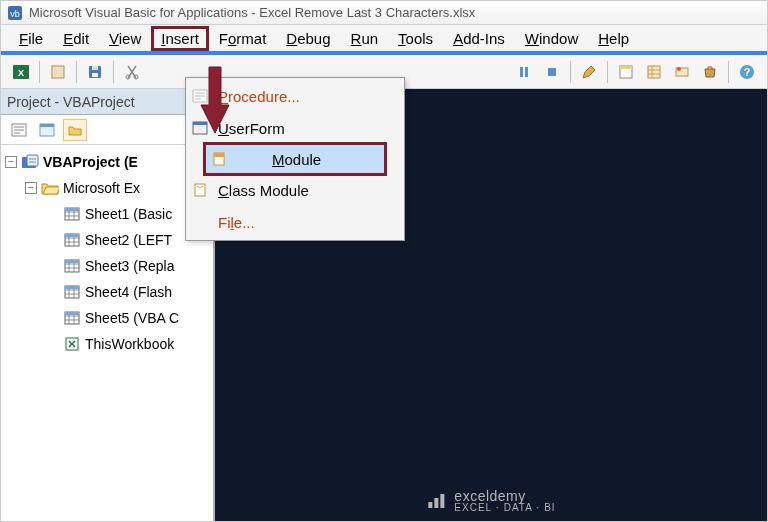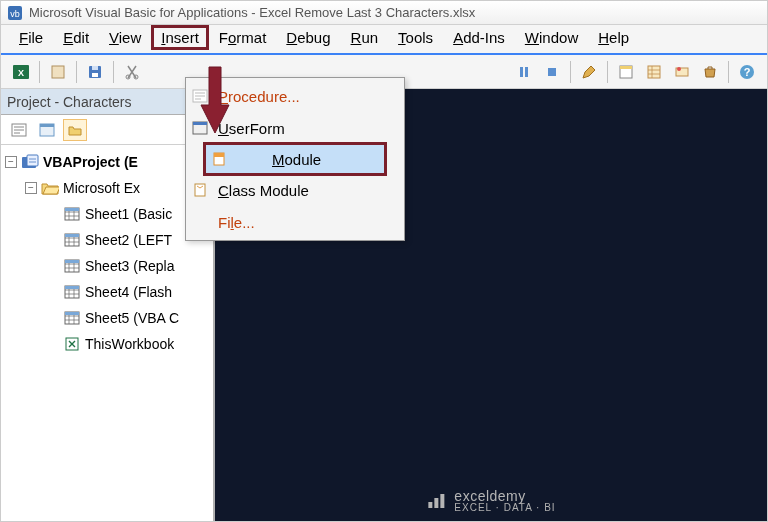--- a/index.html
+++ b/index.html
@@ -3,21 +3,21 @@
   <meta charset="utf-8">
   <style>
     * { box-sizing: border-box; margin: 0; padding: 0; font-family: "Segoe UI", Tahoma, sans-serif; }
     body { width: 768px; height: 522px; background: #fff; overflow: hidden; position: relative; border: 1px solid #ccc; }
     
     
     .titlebar { height: 24px; background: linear-gradient(#fff, #f0f0f0); display: flex; align-items: center; padding: 8px 6px; font-size: 13px; color: #555; border-bottom: 1px solid #d0d0d0; }
     .titlebar .vba-icon { width: 16px; height: 16px; margin-right: 6px; }
     
     
-    .menubar { height: 30px; background: #f5f5f5; display: flex; align-items: flex-start; padding: 0 8px; font-size: 15px; border-bottom: 2px solid #3b82f6; position: relative; }
+    .menubar { height: 30px; background: #f5f5f5; display: flex; align-items: flex-end; padding: 0 8px; font-size: 15px; border-bottom: 4px solid #3b82f6; position: relative; }
     .menu-item { padding: 4px 10px; cursor: default; position: relative; }
     .menu-item .uline { text-decoration: underline; }
     .menu-item.highlighted { border: 3px solid #7a1f2b; padding: 1px 7px; }
     
     
     .toolbar { height: 34px; background: #f5f5f5; display: flex; align-items: center; padding: 0 8px; gap: 4px; border-bottom: 1px solid #d0d0d0; }
     .tb-btn { width: 24px; height: 24px; display: flex; align-items: center; justify-content: center; cursor: default; }
     .tb-sep { width: 1px; height: 22px; background: #c0c0c0; margin: 0 2px; }
     
     
@@ -205,21 +205,21 @@
     <span><span class="uline">C</span>lass Module</span>
   </div>
   <div class="dd-item disabled">
     <span class="dd-icon"></span>
     <span>Fi<span class="uline">l</span>e...</span>
   </div>
 </div>
 
 <div class="main">
   <div class="project-pane">
-    <div class="pane-title">Project - Characters</div>
+    <div class="pane-title">Project - VBAProject</div>
     <div class="pane-tb">
       <div class="pane-tb-btn">
           <svg width="16" height="14" viewBox="0 0 16 14">
             <rect x="1" y="1" width="14" height="12" fill="#fff" stroke="#888"></rect>
             <path d="M3 4h10M3 7h10M3 10h6" stroke="#888"></path>
           </svg>
         </div>
       <div class="pane-tb-btn">
           <svg width="16" height="14" viewBox="0 0 16 14">
             <rect x="1" y="1" width="14" height="12" fill="#e8f0f8" stroke="#6a9ac8"></rect>

